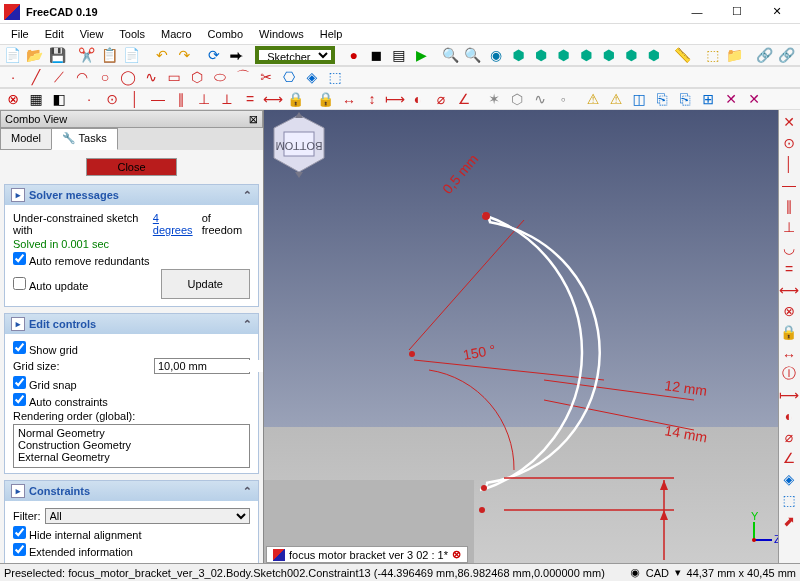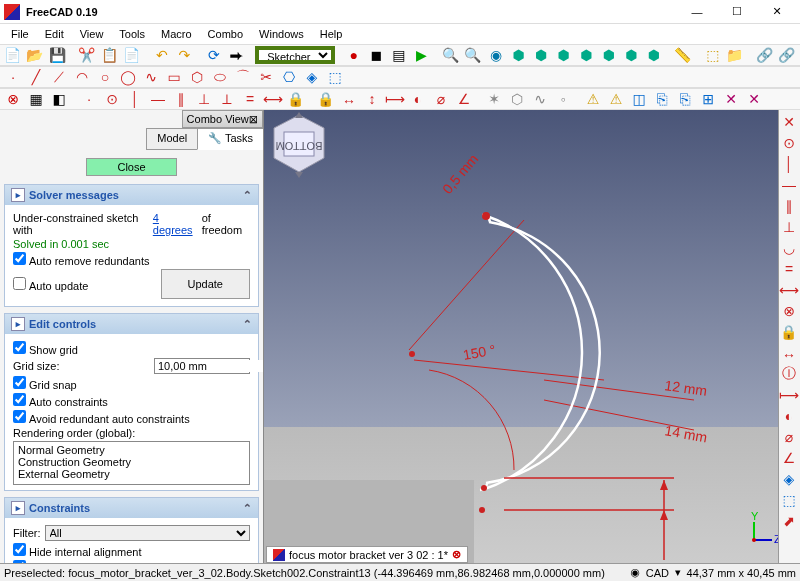--- a/index.html
+++ b/index.html
@@ -9,28 +9,28 @@
 .titlebar .title { flex:1;font-weight:bold; }
 .winbtns { display:flex; gap:2px; }
 .winbtn { width:38px; height:22px; display:flex; align-items:center; justify-content:center; cursor:pointer; }
 .menubar { height:20px; background:#fff; display:flex; align-items:center; padding:0 4px; gap:2px; }
 .menuitem { padding:2px 7px; cursor:pointer; }
 .toolbar { height:22px; background:#f8f8f8; border-top:1px solid #ddd; border-bottom:1px solid #ddd; display:flex; align-items:center; padding:0 2px; gap:1px; overflow:hidden; }
 .tbtn { width:22px; height:20px; display:flex; align-items:center; justify-content:center; cursor:pointer; border:1px solid transparent; font-size:14px; }
 .sep { width:6px; }
 .wb-select { height:18px; border:4px solid #4d7c0f; background:#fff; padding:0 4px; font-size:11px; }
 .content { display:flex; height:calc(100% - 24px - 20px - 22px - 22px - 22px - 18px); }
-.combo { width:264px; background:#f4f4f4; border-right:1px solid #888; display:flex; flex-direction:column; overflow:hidden;align-items:flex-end; }
+.combo { width:264px; background:#f4f4f4; border-right:1px solid #888; display:flex; flex-direction:column; overflow:hidden; }
 .combo-header { height:18px; background:linear-gradient(#e8e8e8,#d0d0d0); border:1px solid #999; padding:0 4px; display:flex; align-items:center; font-size:11px; }
 .combo-header .x { margin-left:auto; cursor:pointer; }
 .tabs { height:22px; display:flex; background:#e0e0e0; }
 .tab { padding:3px 10px; border:1px solid #999; background:#eee; cursor:pointer; margin-right:-1px; }
 .tab.active { background:#fff; border-bottom:1px solid #fff; }
 .combo-body { flex:1; overflow-y:auto; padding:4px; background:#f4f4f4; }
-.closebtn { display:block; margin:4px auto 8px; padding:2px 30px; border:1px solid #999; background:#86efac; cursor:pointer; }
+.closebtn { display:block; margin:4px auto 8px; padding:2px 30px; border:1px solid #999; background:#b91c1c; cursor:pointer; }
 .panel { border:1px solid #b0c4de; background:#fff; margin-bottom:6px; }
 .panel-h { background:linear-gradient(#cfe0f0,#b8d0e8); padding:3px 6px; color:#2255aa; font-weight:bold; display:flex; align-items:center; cursor:pointer; }
 .panel-h .pico { width:14px; height:14px; border:1px solid #88a; margin-right:4px; background:#fff; display:inline-flex; align-items:center; justify-content:center; font-size:9px; }
 .panel-h .chev { margin-left:auto; color:#556; }
 .panel-b { padding:5px 8px; }
 .panel-b .row { margin:2px 0; display:flex; align-items:center; gap:4px; }
 .panel-b a { color:#0044cc; text-decoration:underline; }
 .green { color:#008000; }
 input[type=checkbox] { margin-right:3px; }
 .btn { border:1px solid #999; background:#eee; padding:8px 26px; cursor:pointer; }
@@ -229,23 +229,20 @@
             <span style="margin-left:auto" class="spin">
               <input value="10,00 mm" style="">
             </span>
           </div>
           <div class="row">
               <label><input type="checkbox" checked="" style=""><span>Grid snap</span></label>
             </div>
           <div class="row">
               <label><input type="checkbox" checked="" style=""><span>Auto constraints</span></label>
             </div>
-          <div class="row">
-              <label><input type="checkbox" checked="" style=""><span>Avoid redundant auto constraints</span></label>
-            </div>
           <div class="row">Rendering order (global):</div>
           <div class="listbox">
             <div>Normal Geometry</div>
             <div>Construction Geometry</div>
             <div>External Geometry</div>
           </div>
         </div>
       </div>
 
       <div class="panel">

